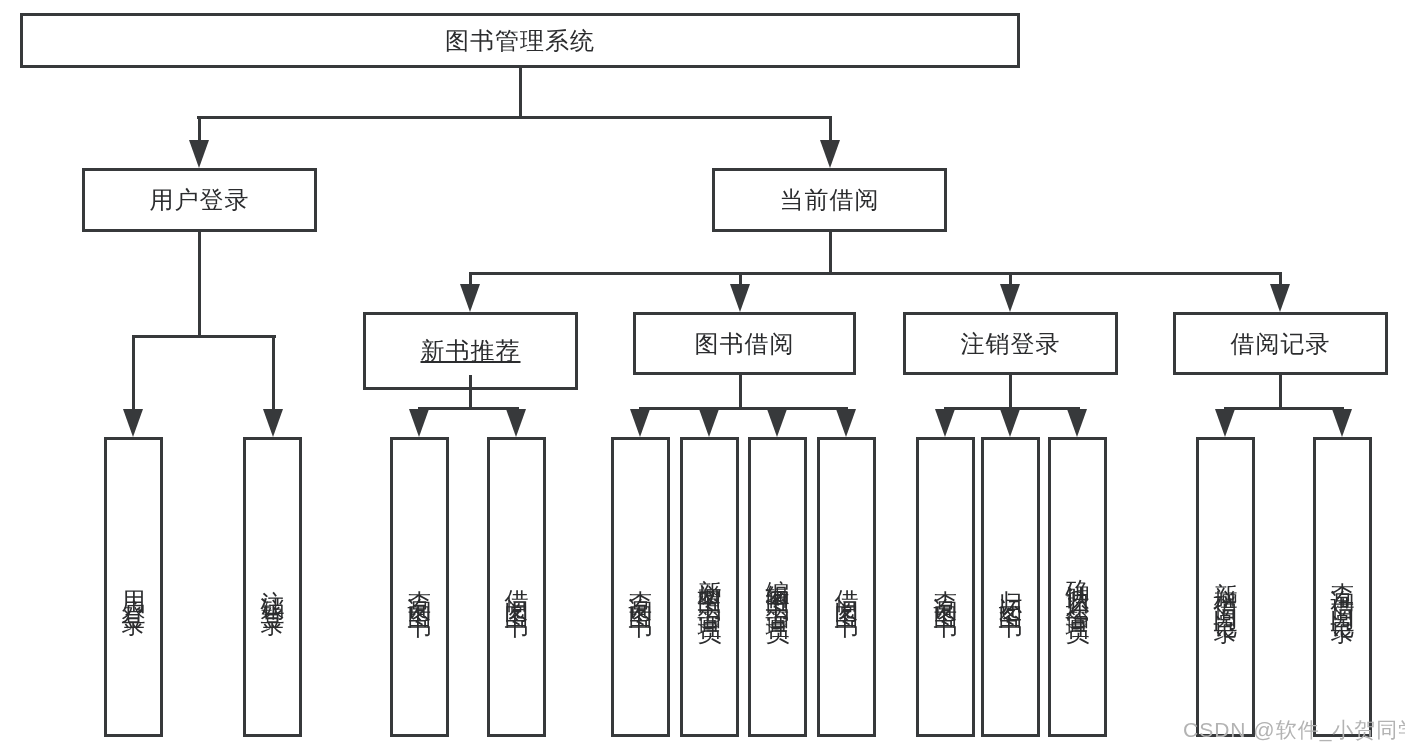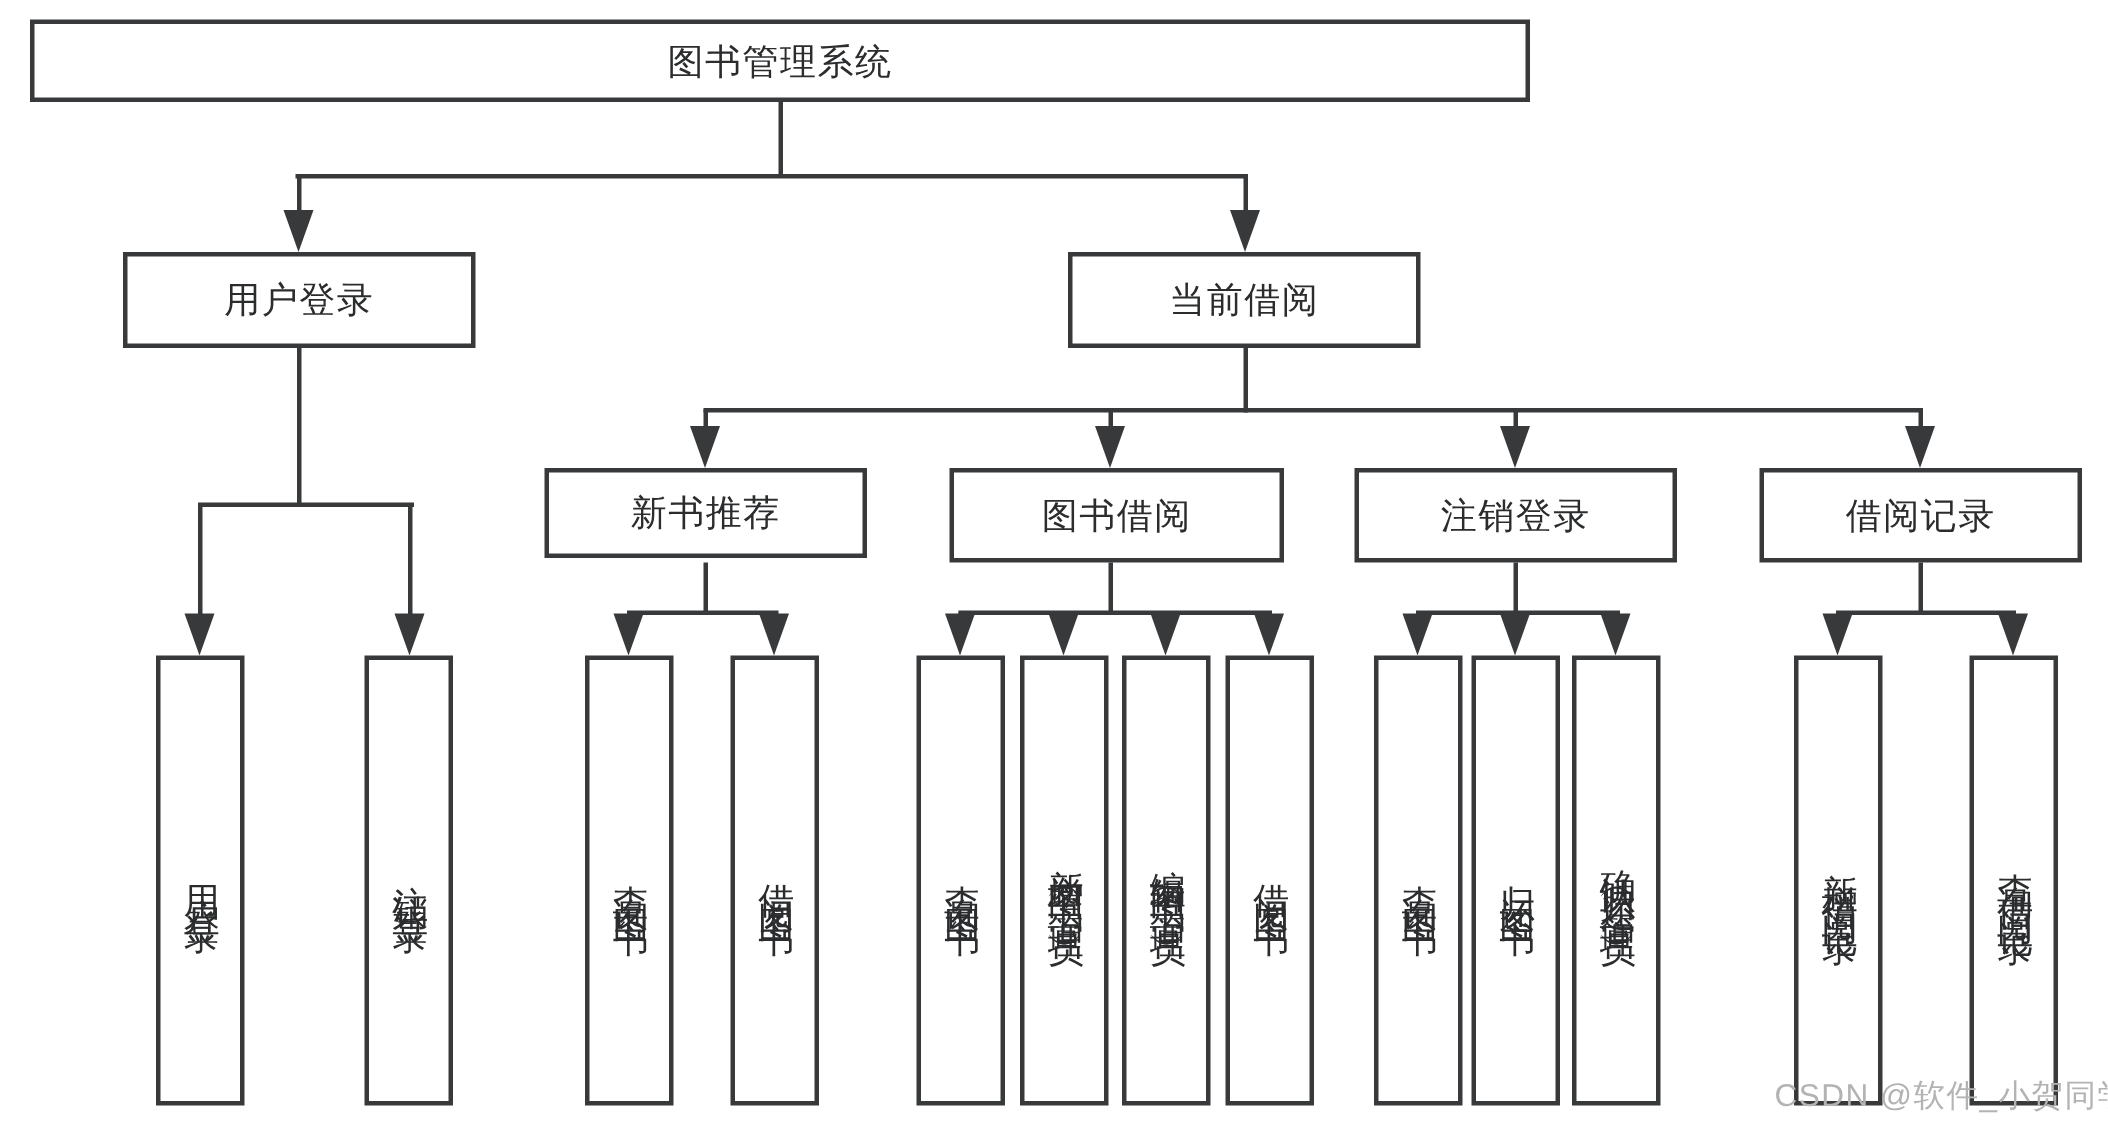--- a/index.html
+++ b/index.html
@@ -87,21 +87,21 @@
   <div class="hline" style="left:469px;top:272px;width:813px;"></div>
   <div class="vline" style="left:469px;top:273px;height:16px;"></div>
   <div class="ahead" style="left:460px;top:284px;"></div>
   <div class="vline" style="left:739px;top:273px;height:16px;"></div>
   <div class="ahead" style="left:730px;top:284px;"></div>
   <div class="vline" style="left:1009px;top:273px;height:16px;"></div>
   <div class="ahead" style="left:1000px;top:284px;"></div>
   <div class="vline" style="left:1279px;top:273px;height:16px;"></div>
   <div class="ahead" style="left:1270px;top:284px;"></div>
 
-  <div class="box" style="left:363px;top:312px;width:215px;height:60px;">
+  <div class="box" style="left:363px;top:312px;width:215px;height:78px;text-decoration:underline;">
     <span>新书推荐</span>
   </div>
   <div class="box" style="left:633px;top:312px;width:223px;height:63px;">
     <span>图书借阅</span>
   </div>
   <div class="box" style="left:903px;top:312px;width:215px;height:63px;">
     <span>注销登录</span>
   </div>
   <div class="box" style="left:1173px;top:312px;width:215px;height:63px;">
     <span>借阅记录</span>

